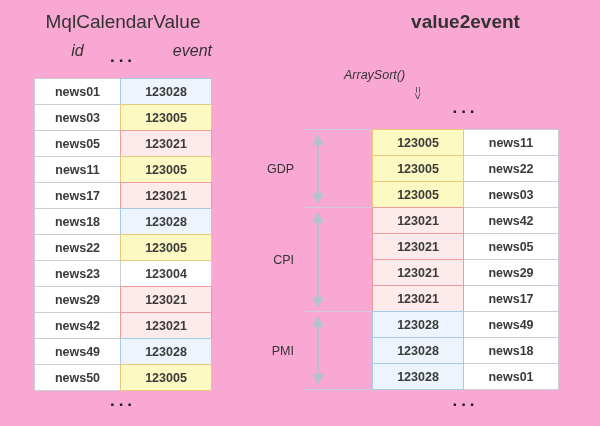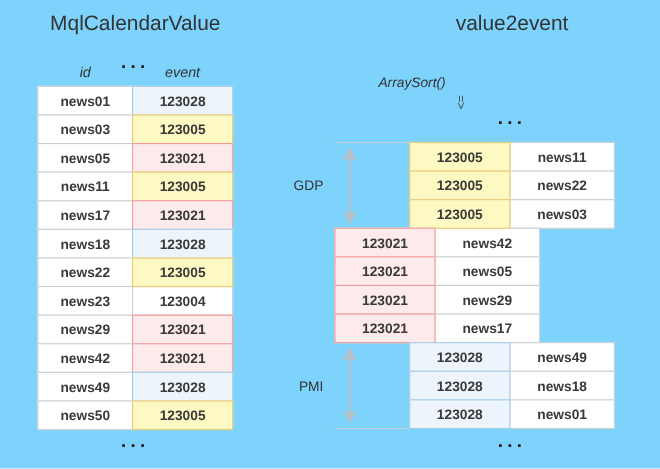--- a/index.html
+++ b/index.html
@@ -1,25 +1,25 @@
 <!DOCTYPE html>
 <html style="--yellow-bg: #fdf9c2; --yellow-border: #e9c87a; --pink-bg: #fdeaea; --pink-border: #ee9b9b; --blue-bg: #edf4fb; --blue-border: #a6cbe7; --grid-border: #c9ced4; --arrow: #b6c1ca; --text: #3a3a3a;"><head>
 <meta charset="utf-8">
 <style>
   html,body { margin:0; padding:0; background:#fff; }
   .canvas {
-    position:relative; width:600px; height:426px; background:#7dd3fc;
+    position:relative; width:600px; height:426px; background:#f9a8d4;
     font-family:"Liberation Sans", sans-serif; color:#3a3a3a; overflow:hidden;
   }
   .title { position:absolute; top:11px; font-size:19px; color:#333; text-align:center; }
   .title-left  { left:34px;  width:178px; }
-  .title-right { left:372px; width:187px; }
-  .colhdr { position:absolute; top:58px; font-style:italic; font-size:13px; color:#333; text-align:center; }
+  .title-right { left:372px; width:187px;font-weight:bold; }
+  .colhdr { position:absolute; top:42px; font-style:italic; font-size:16px; color:#333; text-align:center; }
   .hdr-id    { left:34px;  width:87px; }
-  .hdr-event { left:120px; width:92px; }
+  .hdr-event { left:120px; width:92px;text-align:right; }
   .dots { position:absolute; font-weight:bold; font-size:17px; letter-spacing:4px; color:#1a1a1a; text-align:center; line-height:14px; }
   .dots-left-top  { left:34px;  width:178px; top:50px; }
   .dots-left-bot  { left:34px;  width:178px; top:394px; }
   .dots-right-top { left:372px; width:187px; top:101px; }
   .dots-right-bot { left:372px; width:187px; top:394px; }
   .annot { position:absolute; left:344px; width:148px; top:68px; text-align:left;
            font-style:italic; font-size:12.5px; color:#333; }
   .glyph-wrap { position:absolute; left:344px; width:148px; top:83px; height:20px;
                 display:flex; align-items:center; justify-content:center; }
   .glyph-wrap span { display:inline-block; transform:rotate(90deg); font-size:11px; color:#444; }
@@ -152,20 +152,28 @@
           <div class="cell newsc">news22</div>
         </div>
         <div class="rrow">
           <div class="cell rvalc hl-yellow">123005</div>
           <div class="cell newsc">news03</div>
         </div>
       </div>
     </div>
 
     <div class="group">
+      <div class="gcell">
+        <div class="glabel">CPI</div>
+        <div class="varrow">
+          <div class="ah up"></div>
+          <div class="shaft"></div>
+          <div class="ah down"></div>
+        </div>
+      </div>
       <div class="grows">
         <div class="rrow">
           <div class="cell rvalc hl-pink">123021</div>
           <div class="cell newsc">news42</div>
         </div>
         <div class="rrow">
           <div class="cell rvalc hl-pink">123021</div>
           <div class="cell newsc">news05</div>
         </div>
         <div class="rrow">

